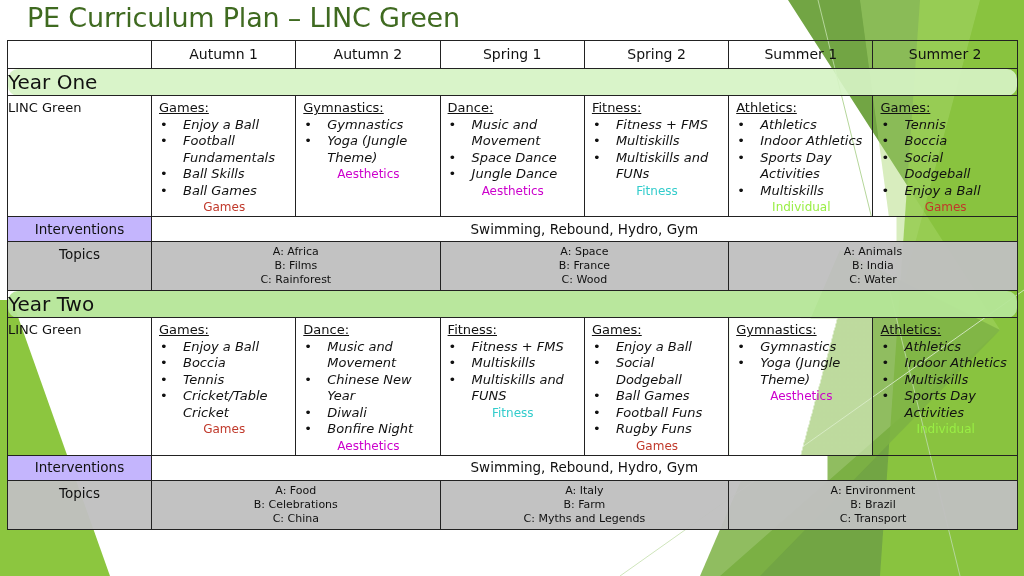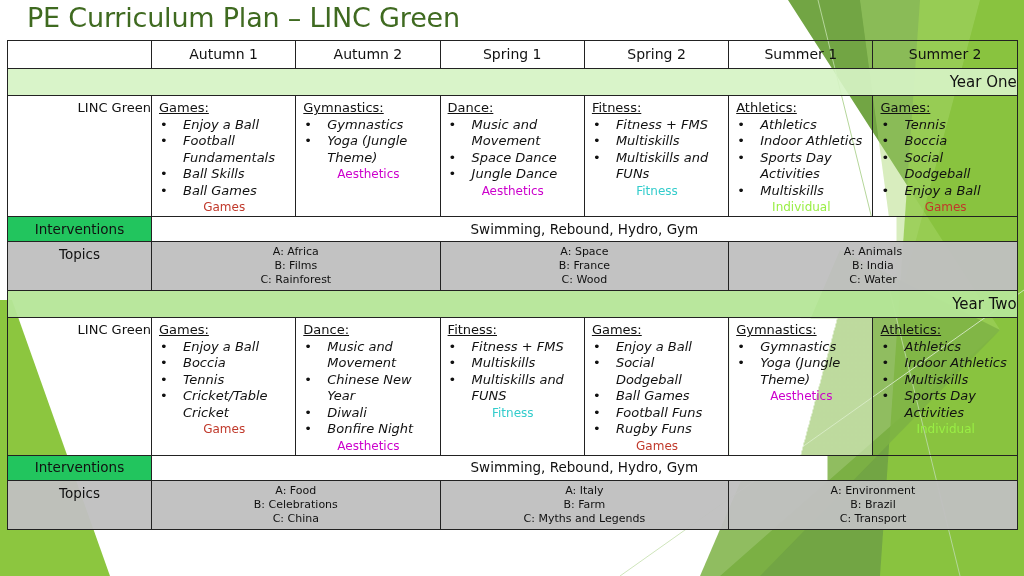--- a/index.html
+++ b/index.html
@@ -22,26 +22,26 @@
   table.plan td {
     border: 1.5px solid #222;
     padding: 0; vertical-align: top;
     font-size: 13px; color: #111;
     line-height: 16.5px;
   }
   col.c0 { width: 144px; }
   col.cx { width: 144.3px; }
   tr.hdr td { height: 27px; text-align: center; vertical-align: middle; font-size: 14px; background: rgba(255,255,255,0.0); margin-top: 44px; }
   tr.hdr td.w { background: #fff; }
-  tr.year td { height: 26px; text-align: right; vertical-align: middle; font-size: 15px; }
+  tr.year td { height: 26px; text-align: left; vertical-align: middle; font-size: 20px; border-radius: 10px; }
   tr.year1 td { background: rgba(214,243,196,0.92); }
   tr.year2 td { background: rgba(181,230,152,0.95); }
   tr.act td { background: transparent; }
-  td.label { text-align: right; font-size: 13.5px; padding-top: 4px !important; }
-  td.white { background: #22c55e; }
+  td.label { text-align: left; font-size: 13.5px; padding-top: 4px !important; }
+  td.white { background: #c4b5fd; }
   td.cell { padding: 4px 6px 2px 7px !important; }
   .cell-head { display: block; text-decoration: underline; }
   ul.items { list-style: none; margin: 0; padding: 0; }
   ul.items li { position: relative; padding-left: 24px; font-style: italic; }
   ul.items li::before { content: "•"; position: absolute; left: 1px; top: 0; }
   .tag { display: block; text-align: center; font-size: 12px; line-height: 14px; margin-top: 1px; }
   tr.interv td { height: 24px; vertical-align: middle; text-align: center; font-size: 13.5px; }
   tr.topics td { background: rgba(191,191,191,0.96); text-align: center; font-size: 11px; line-height: 14px; }
   tr.topics td.label { font-size: 13.5px; line-height: 16px; }
   tr.topics td.tp { padding: 3px 0 3px 0 !important; vertical-align: top; }

